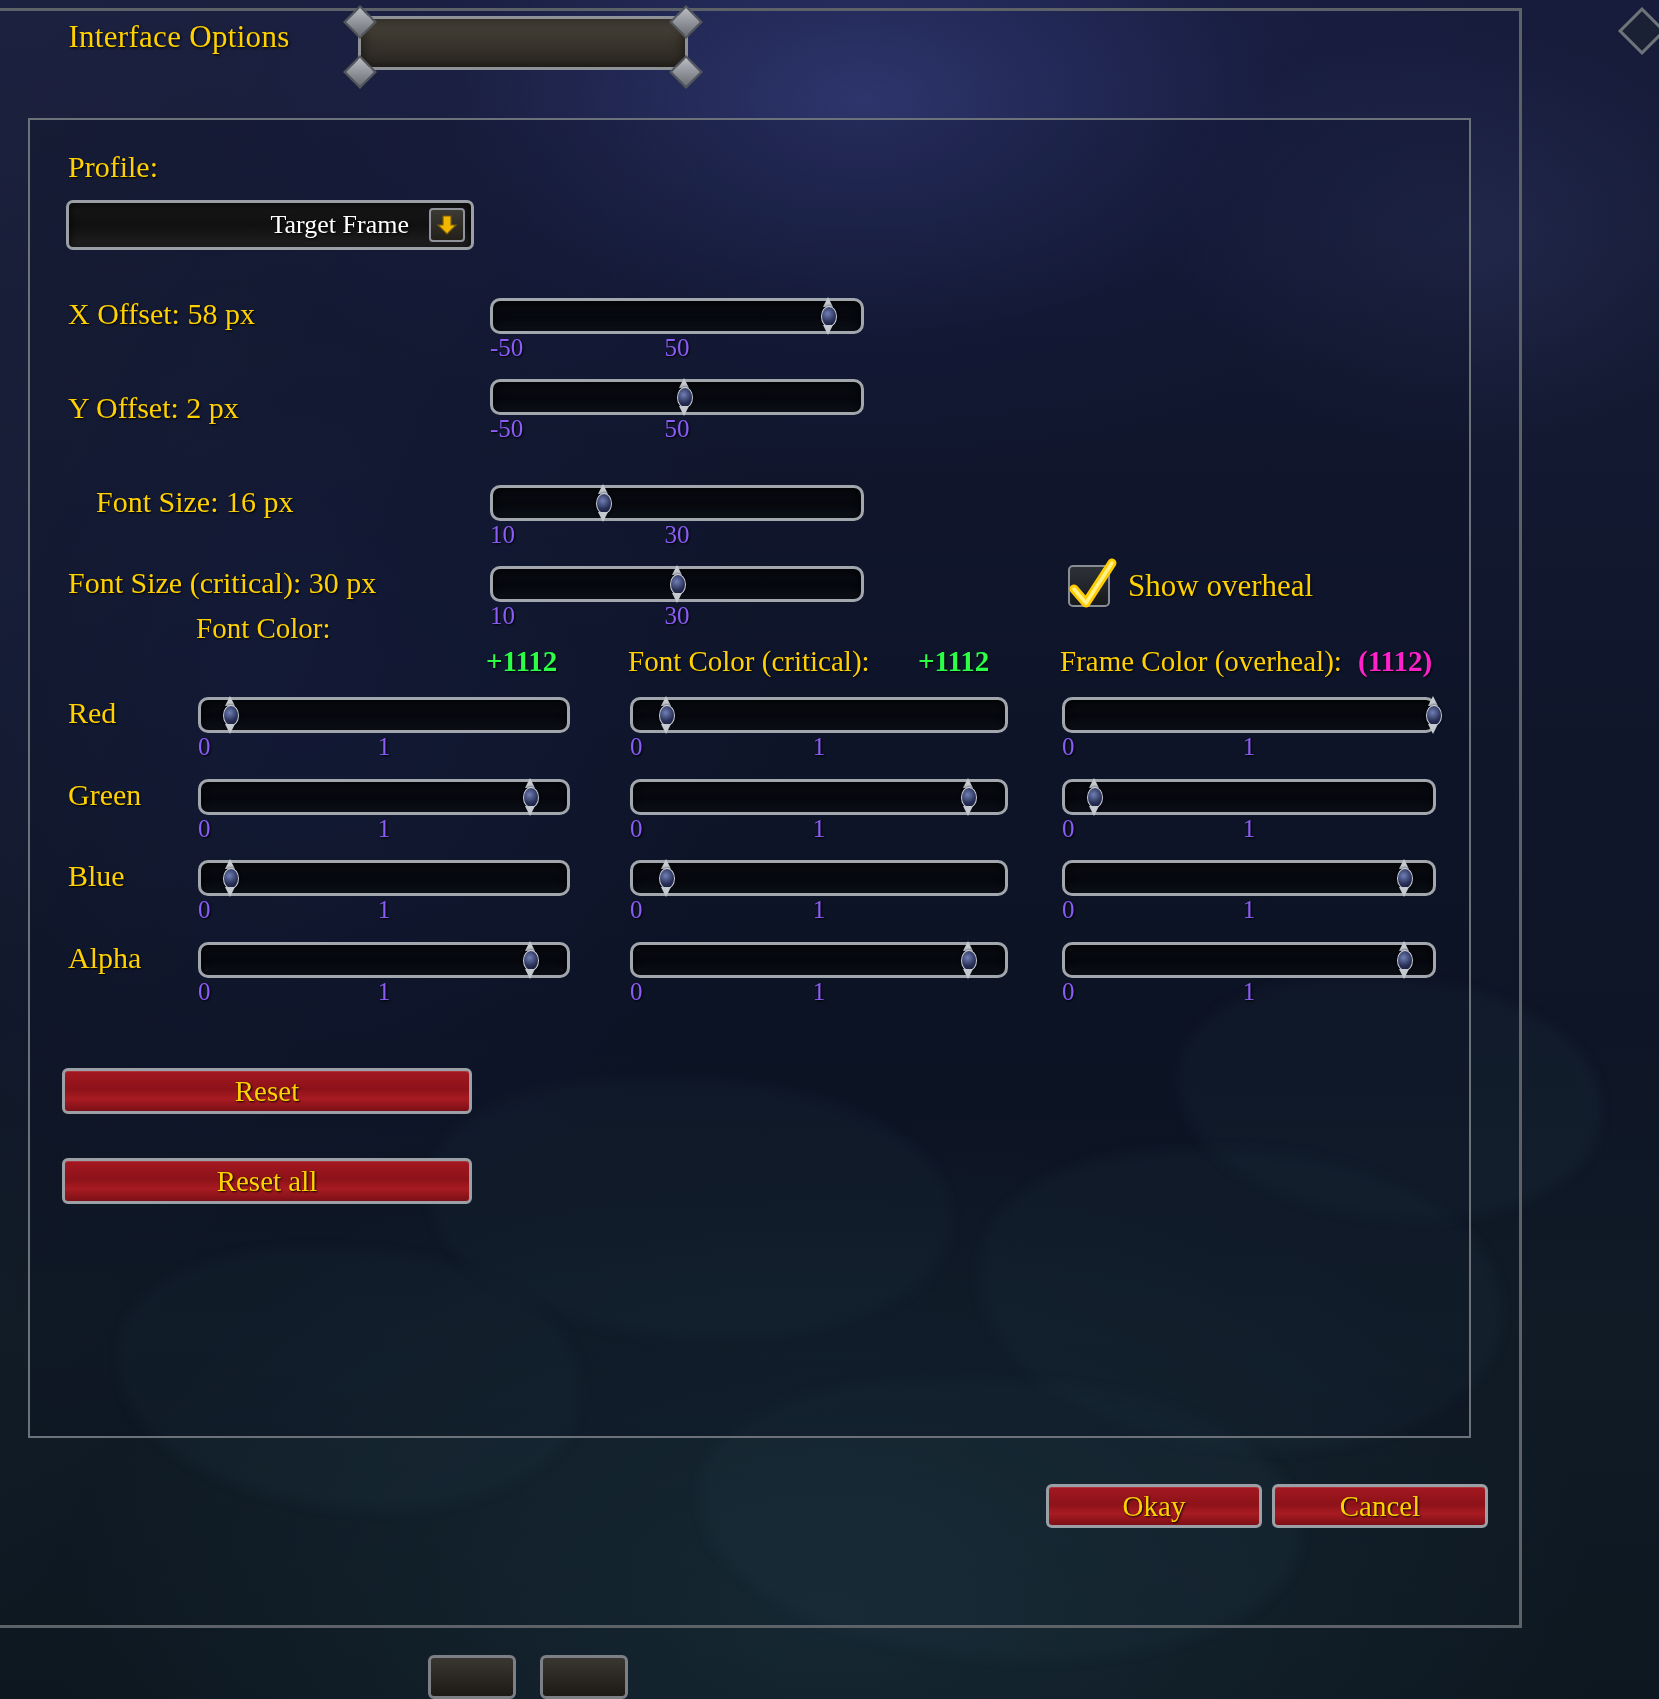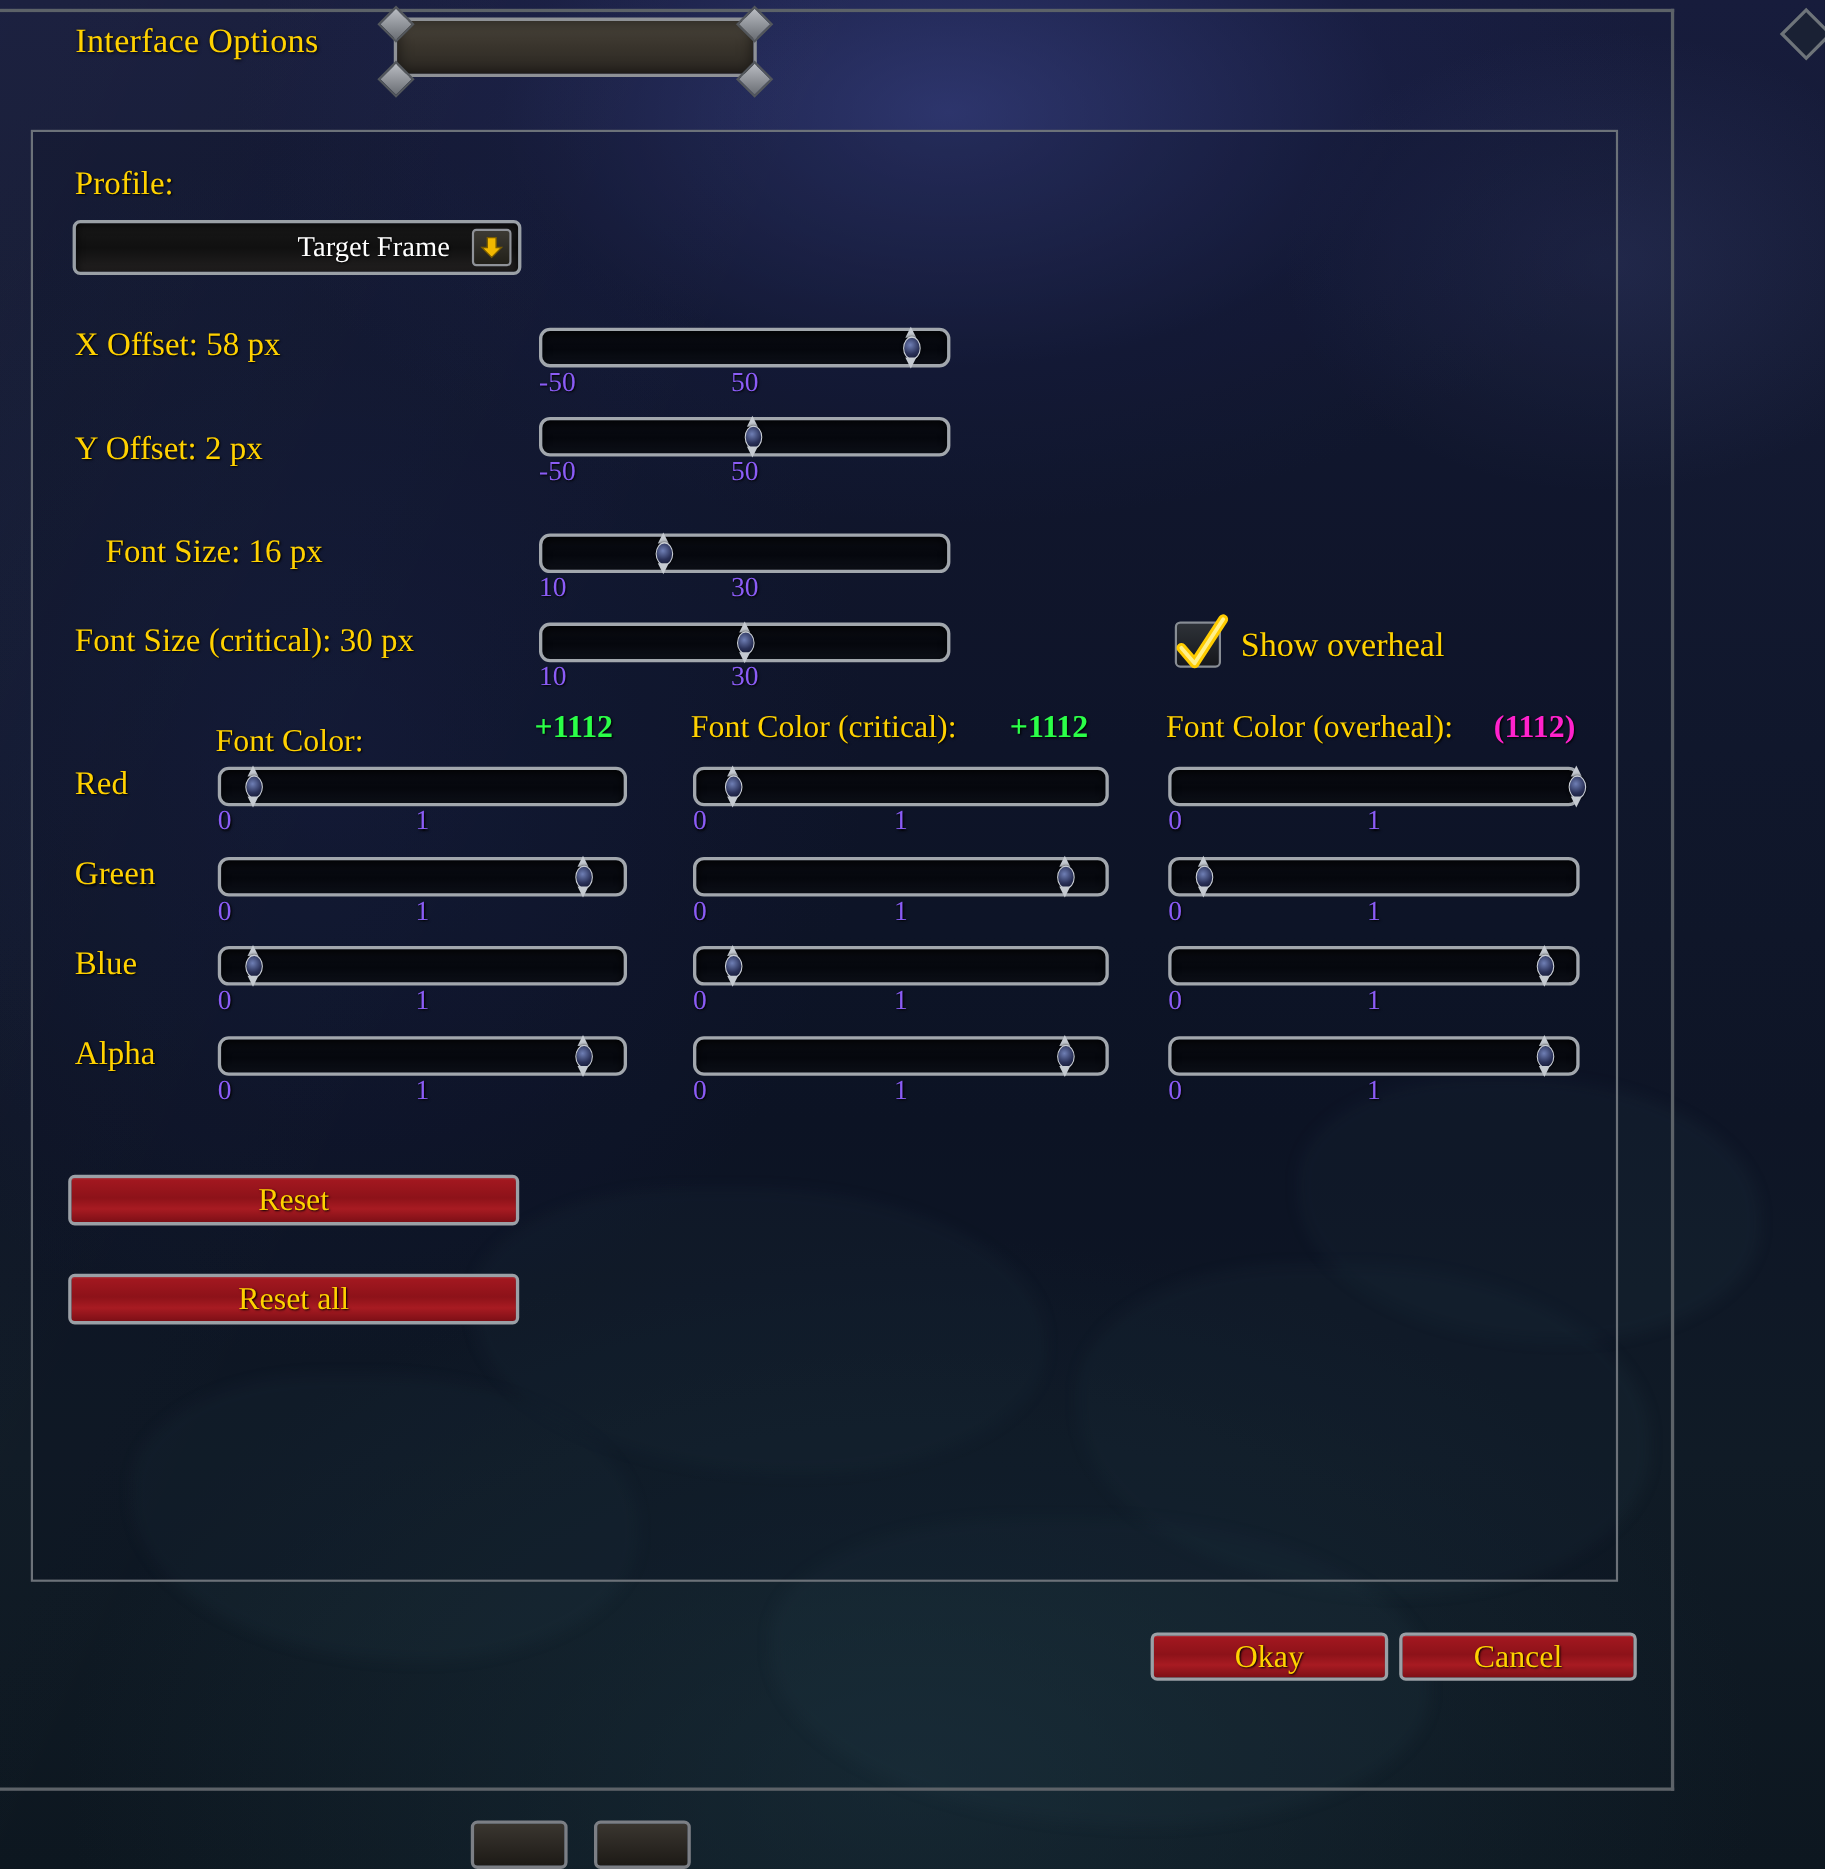--- a/index.html
+++ b/index.html
@@ -350,21 +350,21 @@
     </svg>
   </div>
   <div id="overheal-label" class="gold">Show overheal</div>
 </div>
 
 <div id="color-section">
     <div class="slider-label gold" style="left: 68px; top: 696px; font-size: 30px;">Red</div>
     <div class="slider-label gold" style="left: 68px; top: 778px; font-size: 30px;">Green</div>
     <div class="slider-label gold" style="left: 68px; top: 859px; font-size: 30px;">Blue</div>
     <div class="slider-label gold" style="left: 68px; top: 941px; font-size: 30px;">Alpha</div>
-    <div class="color-header gold" style="left: 196px; top: 658px; text-align: center;">Font Color:</div>
+    <div class="color-header gold" style="left: 196px; top: 612px; text-align: center;">Font Color:</div>
     <div class="color-preview" style="left: 486px; top: 645px; color: rgb(43, 255, 72);">+1112</div>
     <div class="slider" style="left: 198px; top: 697px; width: 372px;">
       <div class="thumb" style="left: 8%;">
         <div class="cap-top"></div>
         <div class="knob"></div>
         <div class="cap-bot"></div>
       </div>
     </div>
     <div class="range-min" style="left: 198px; top: 733px;">0</div>
     <div class="range-max" style="left: 198px; width: 372px; top: 733px;">1</div>
@@ -426,21 +426,21 @@
     <div class="range-max" style="left: 630px; width: 378px; top: 896px;">1</div>
     <div class="slider" style="left: 630px; top: 942px; width: 378px;">
       <div class="thumb" style="left: 90%;">
         <div class="cap-top"></div>
         <div class="knob"></div>
         <div class="cap-bot"></div>
       </div>
     </div>
     <div class="range-min" style="left: 630px; top: 978px;">0</div>
     <div class="range-max" style="left: 630px; width: 378px; top: 978px;">1</div>
-    <div class="color-header gold" style="left: 1060px; top: 645px;">Font Color (overheal):</div>
+    <div class="color-header gold" style="left: 1060px; top: 645px;">Frame Color (overheal):</div>
     <div class="color-preview" style="left: 1358px; top: 645px; color: rgb(255, 34, 204);">(1112)</div>
     <div class="slider" style="left: 1062px; top: 697px; width: 374px;">
       <div class="thumb" style="left: 100%;">
         <div class="cap-top"></div>
         <div class="knob"></div>
         <div class="cap-bot"></div>
       </div>
     </div>
     <div class="range-min" style="left: 1062px; top: 733px;">0</div>
     <div class="range-max" style="left: 1062px; width: 374px; top: 733px;">1</div>

